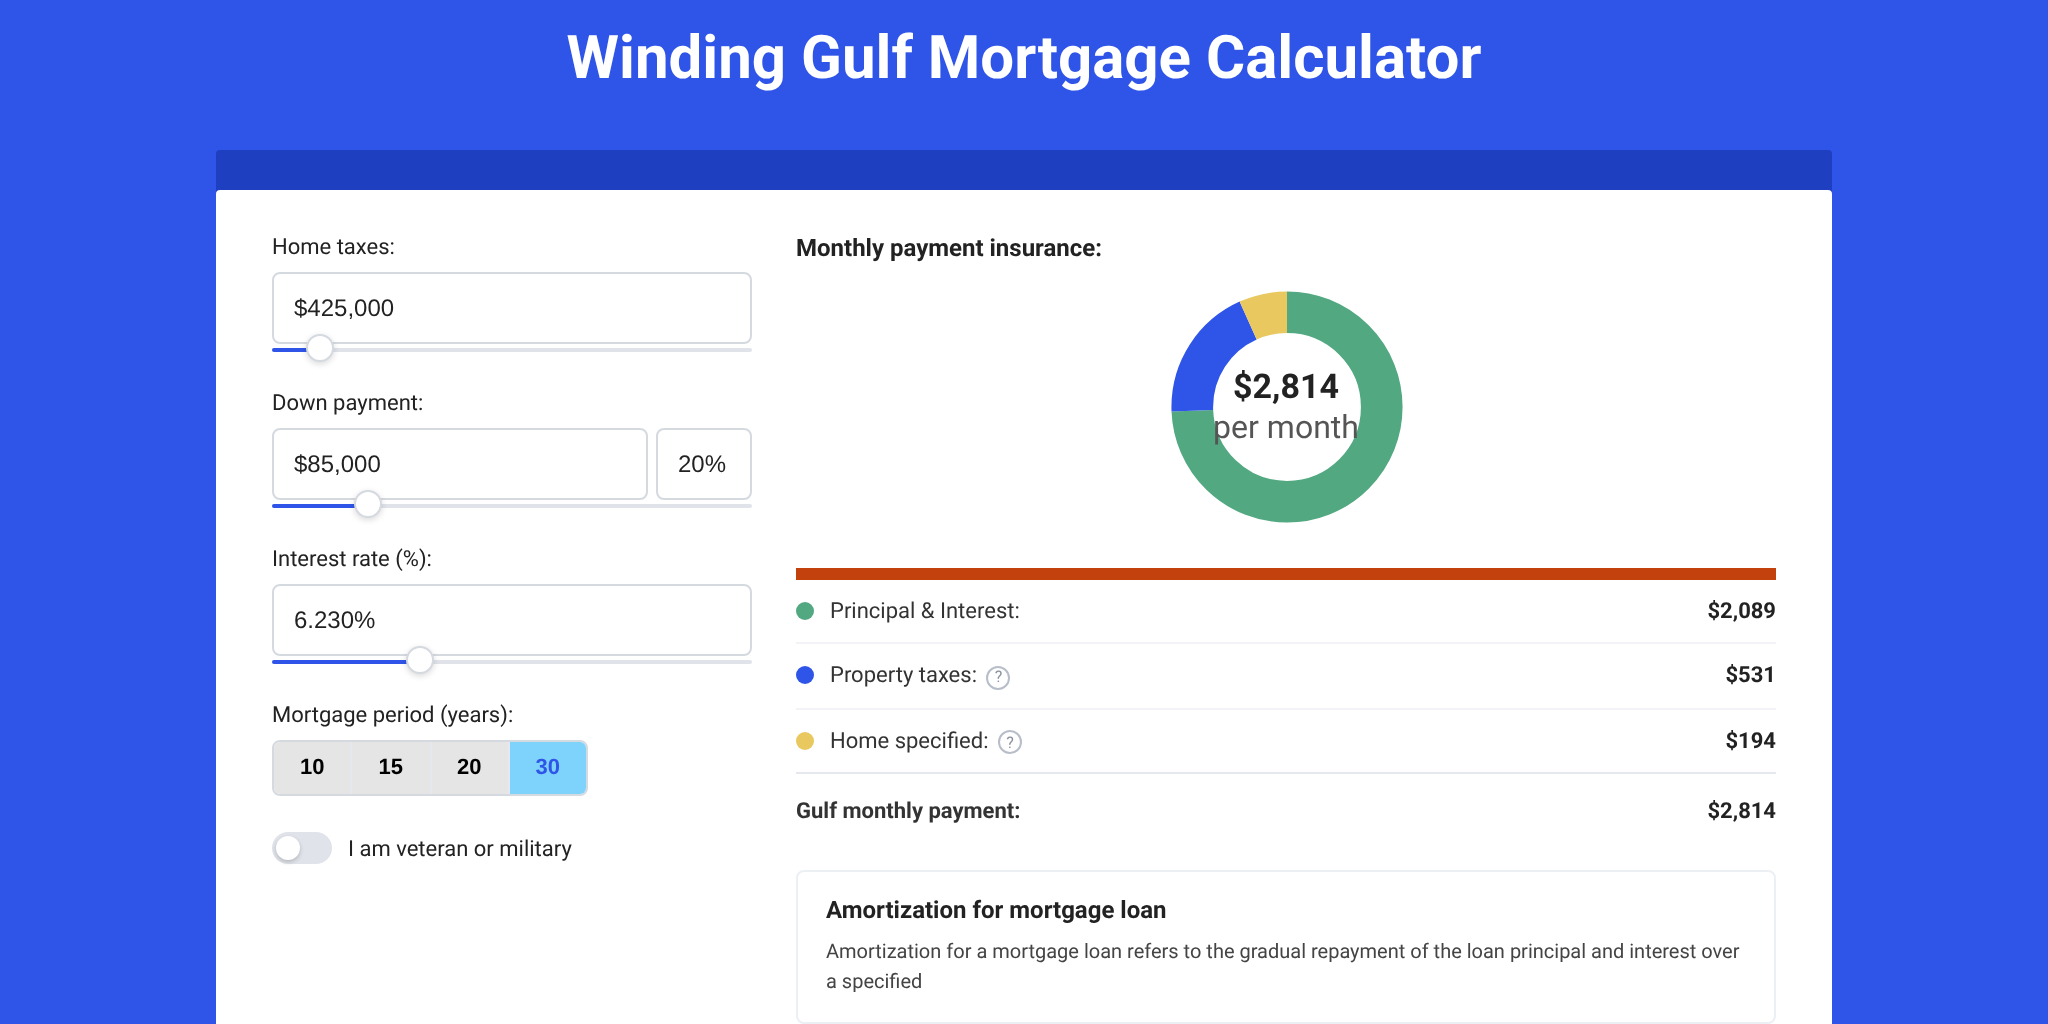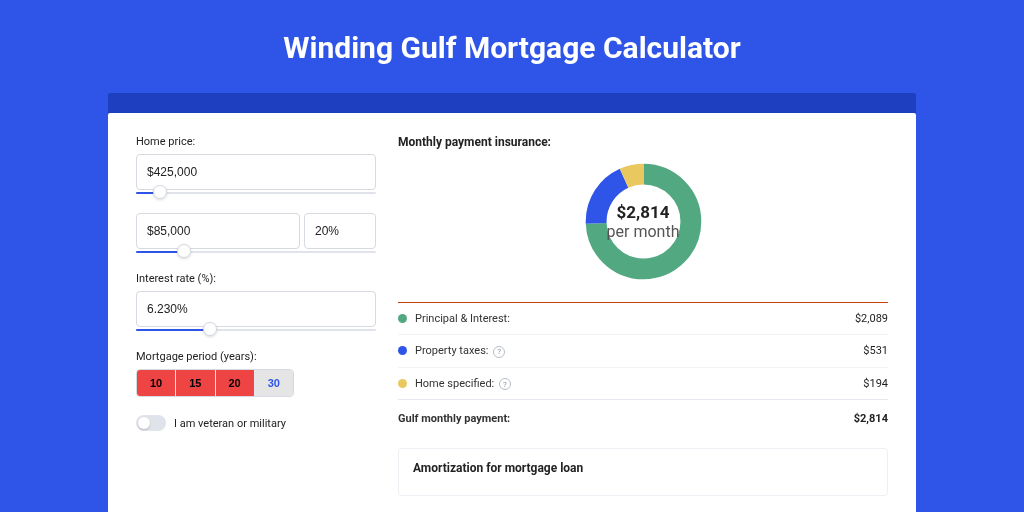--- a/index.html
+++ b/index.html
@@ -3,21 +3,21 @@
 <meta charset="utf-8">
 <style>
 *{box-sizing:border-box;margin:0;padding:0}
 body{
   font-family:-apple-system,BlinkMacSystemFont,"Segoe UI",Roboto,Helvetica,Arial,sans-serif;
   background:#2F55E8;
   width:1024px;height:512px;overflow:hidden;
 }
 .header{
   text-align:center;
-  padding:30px 0 28px;
+  padding:12px 0 28px;
 }
 .header h1{
   color:#fff;
   font-size:30px;
   font-weight:700;
 }
 .band{
   background:#1E3FBF;
   margin:0 108px;
   padding:20px 0 0;
@@ -62,52 +62,52 @@
 .slider .fill{
   position:absolute;left:0;top:3px;height:2px;background:#2F55E8;border-radius:2px;
 }
 .slider .thumb{
   position:absolute;top:-4px;width:14px;height:14px;border-radius:50%;
   background:#fff;border:1px solid #d5d9e0;box-shadow:0 1px 3px rgba(0,0,0,.15);
   transform:translateX(-50%);
 }
 .row2{display:flex;gap:4px}
 .row2 .a{flex:1}
-.row2 .b{width:72px}
+.row2 .b{width:48px}
 .periods{display:flex;gap:0;border:1px solid #d5d9e0;border-radius:4px;overflow:hidden;width:max-content}
 .periods button{
-  border:none;background:#ef4444;padding:7px 13px;font-size:11px;font-weight:600;cursor:pointer;border-right:1px solid #e5e8ee;
+  border:none;background:#e5e5e5;padding:7px 13px;font-size:11px;font-weight:600;cursor:pointer;border-right:1px solid #e5e8ee;
 }
 .periods button:last-child{border-right:none}
-.periods button.active{background:#e5e5e5;color:#2F55E8}
+.periods button.active{background:#7dd3fc;color:#2F55E8}
 .toggle-row{display:flex;align-items:center;gap:8px;margin-top:18px}
 .toggle{
   width:30px;height:16px;background:#e0e4ea;border-radius:10px;position:relative;cursor:pointer;
 }
 .toggle .knob{
   width:12px;height:12px;background:#fff;border-radius:50%;position:absolute;top:2px;left:2px;box-shadow:0 1px 2px rgba(0,0,0,.2);
 }
 .toggle-label{font-size:11px}
 .section-title{font-size:12px;font-weight:700;margin-bottom:8px}
 .donut-wrap{display:flex;justify-content:center;margin:10px 0 18px}
 .donut{position:relative;width:125px;height:125px}
 .donut svg{width:125px;height:125px;transform:rotate(-90deg)}
 .donut .center{
   position:absolute;inset:0;display:flex;flex-direction:column;align-items:center;justify-content:center;
 }
 .donut .center .val{font-size:17px;font-weight:700}
 .donut .center .sub{font-size:16px;color:#555}
-.legend{border-top:1px solid #c2410c}
+.legend{border-top:6px solid #c2410c}
 .legend-row{
   display:flex;align-items:center;gap:8px;padding:9px 0;font-size:11px;border-top:1px solid #f1f3f7;
 }
 .legend-row:first-child{border-top:none}
 .dot{width:9px;height:9px;border-radius:50%}
 .lr-label{flex:1;color:#333}
-.lr-val{font-weight:400}
+.lr-val{font-weight:700}
 .legend-row.total{border-top:1px solid #e5e8ee;padding-top:12px}
 .legend-row.total .lr-label,.legend-row.total .lr-val{font-weight:700}
 .help{
   display:inline-flex;align-items:center;justify-content:center;
   width:12px;height:12px;border:1px solid #b8bec9;border-radius:50%;
   font-size:8px;color:#8a919e;margin-left:2px;
 }
 .amort{
   margin-top:14px;border:1px solid #eceff4;border-radius:4px;padding:12px 14px;
 }
@@ -121,30 +121,31 @@
   <h1>Winding Gulf Mortgage Calculator</h1>
 </div>
 
 <div class="band">
 <div class="card">
 
   <div class="left">
 
 
     <div class="field">
-      <div class="label">Home price:</div>
+      <div class="label">Home taxes:</div>
       <input class="text" type="text" value="$425,000" style="">
       <div class="slider">
         <div class="track"></div>
         <div class="fill" style="width:10%"></div>
         <div class="thumb" style="left:10%"></div>
       </div>
     </div>
 
     <div class="field">
+      <div class="label">Down payment:</div>
       <div class="row2">
         <div class="a"><input class="text" type="text" value="$85,000" style=""></div>
         <div class="b"><input class="text" type="text" value="20%" style=""></div>
       </div>
       <div class="slider">
         <div class="track"></div>
         <div class="fill" style="width:20%"></div>
         <div class="thumb" style="left:20%"></div>
       </div>
     </div>
@@ -218,18 +219,19 @@
         <div class="lr-val">$194</div>
       </div>
       <div class="legend-row total">
         <div class="lr-label">Gulf monthly payment:</div>
         <div class="lr-val">$2,814</div>
       </div>
     </div>
 
     <div class="amort">
       <h3>Amortization for mortgage loan</h3>
+      <p>Amortization for a mortgage loan refers to the gradual repayment of the loan principal and interest over a specified</p>
     </div>
 
   </div>
 
 </div>
 </div>
 
 </body></html>

